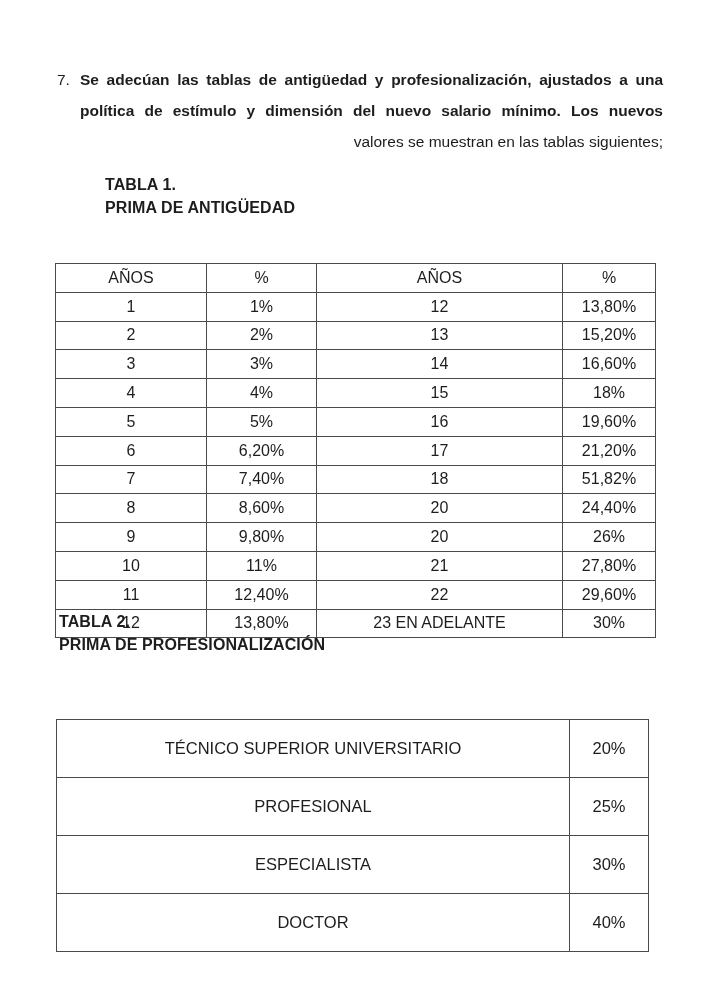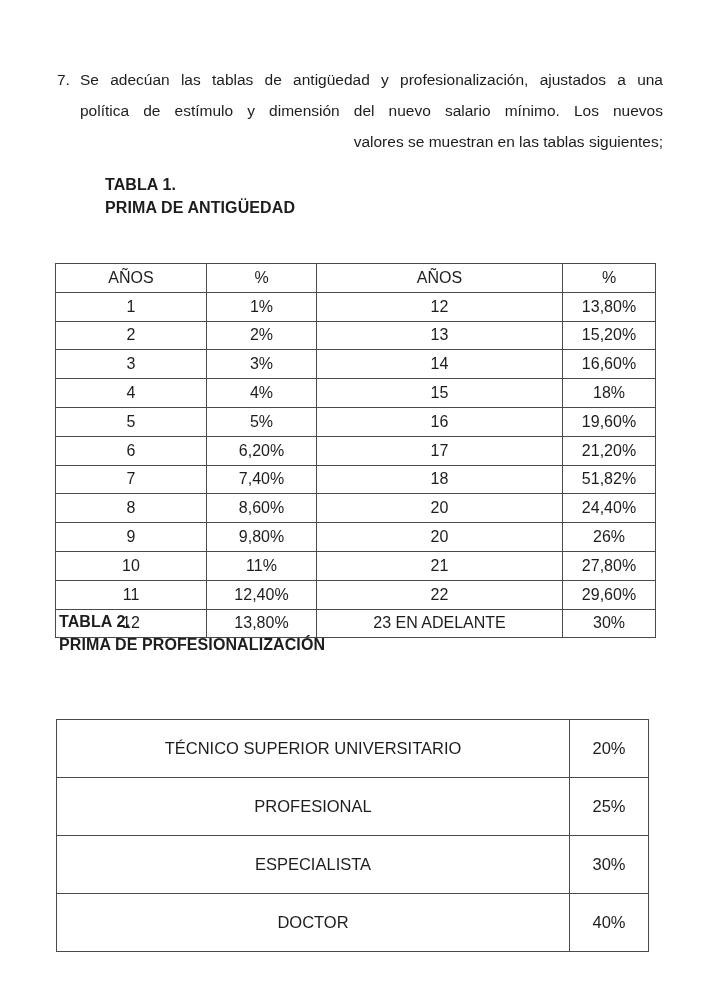--- a/index.html
+++ b/index.html
@@ -26,20 +26,21 @@
   }
   .para-num {
     position: absolute;
     left: 0; top: 0;
   }
   .para-lines { margin-left: 23px; }
   .para-line { text-align: right; }
   .para-line.justify {
     text-align: justify;
     text-align-last: justify;
+    font-weight: bold;
   }
 
   
   .table-heading {
     position: absolute;
     font-weight: bold;
     font-size: 16px;
     line-height: 22.5px;
     letter-spacing: 0.1px;
   }

